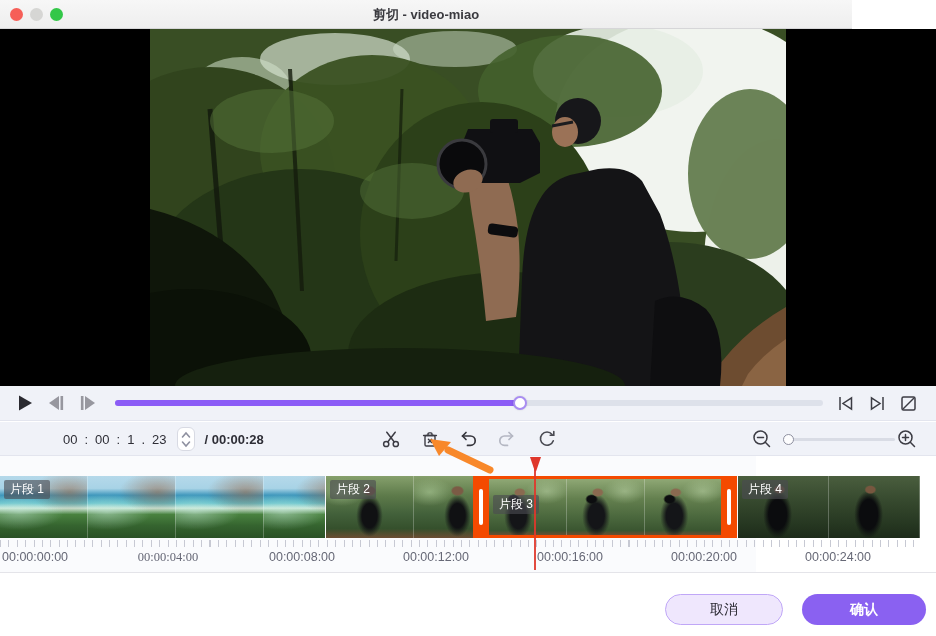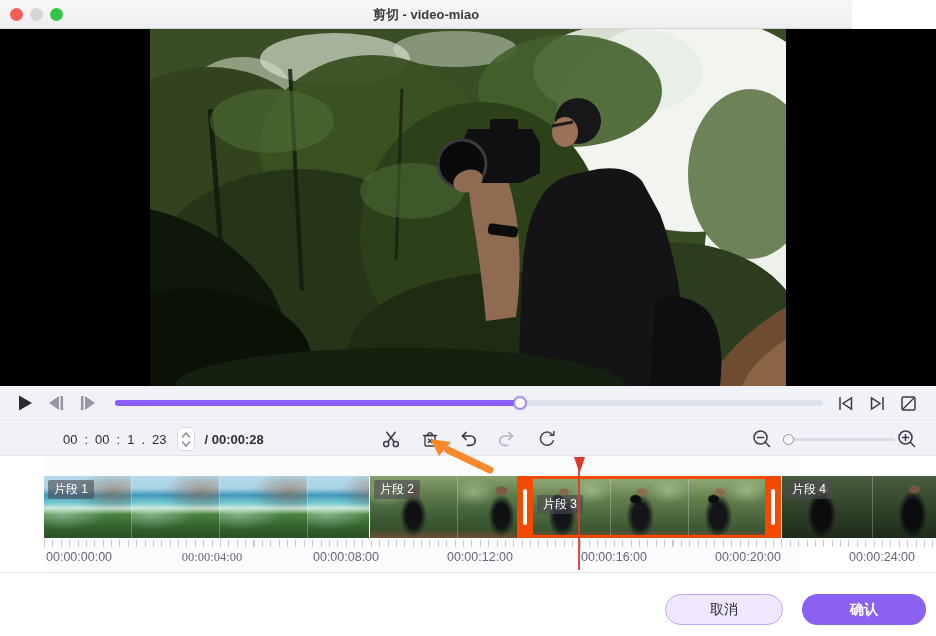--- a/index.html
+++ b/index.html
@@ -34,21 +34,21 @@
     font-size:13px;color:#2e2e36;margin-left:39px;}
   .stepper{width:18px;height:24px;background:#fff;border:1px solid #d8dae3;border-radius:6px;
     display:flex;flex-direction:column;align-items:center;justify-content:center;gap:1px;cursor:pointer;margin-left:3px;}
   .duration{margin-left:3px;font-weight:bold;}
 
   .zoom-slider{position:absolute;left:783px;top:16px;width:112px;height:3px;border-radius:2px;background:#d9dce5;}
   .zoom-thumb{position:absolute;left:0;top:-4.5px;width:11px;height:11px;border-radius:50%;
     background:#fdfdfe;border:1.5px solid #8e90a0;}
 
   
-  .timeline{position:absolute;left:0;top:456px;width:756px;height:116px;background:#fafbfd;margin-left:44px;}
+  .timeline{position:absolute;left:0;top:456px;width:756px;height:116px;background:#fafbfd;}
   .clip{position:absolute;top:20px;height:62px;display:flex;overflow:hidden;background:#222;}
   .thumb{flex:none;width:88px;height:100%;border-right:1px solid rgba(255,255,255,.25);}
   .clip-label{position:absolute;top:4px;left:4px;z-index:3;font-size:12px;color:#fff;
     background:rgba(75,75,80,.62);padding:1px 6px;border-radius:2px;white-space:nowrap;}
   .clip.selected{left:473px;width:264px;background:#f44a00;border-top:3px solid #f44a00;border-bottom:3px solid #f44a00;}
   .clip.selected .clip-label{left:20px;top:16px;}
   .handle{flex:none;width:16px;height:100%;background:#f44a00;position:relative;cursor:ew-resize;}
   .grip{position:absolute;left:6px;top:50%;transform:translateY(-50%);width:3.5px;height:36px;border-radius:2px;background:#fff;}
   .sel-thumbs{display:flex;overflow:hidden;width:232px;}
   .clip.selected .thumb{width:78px;}

